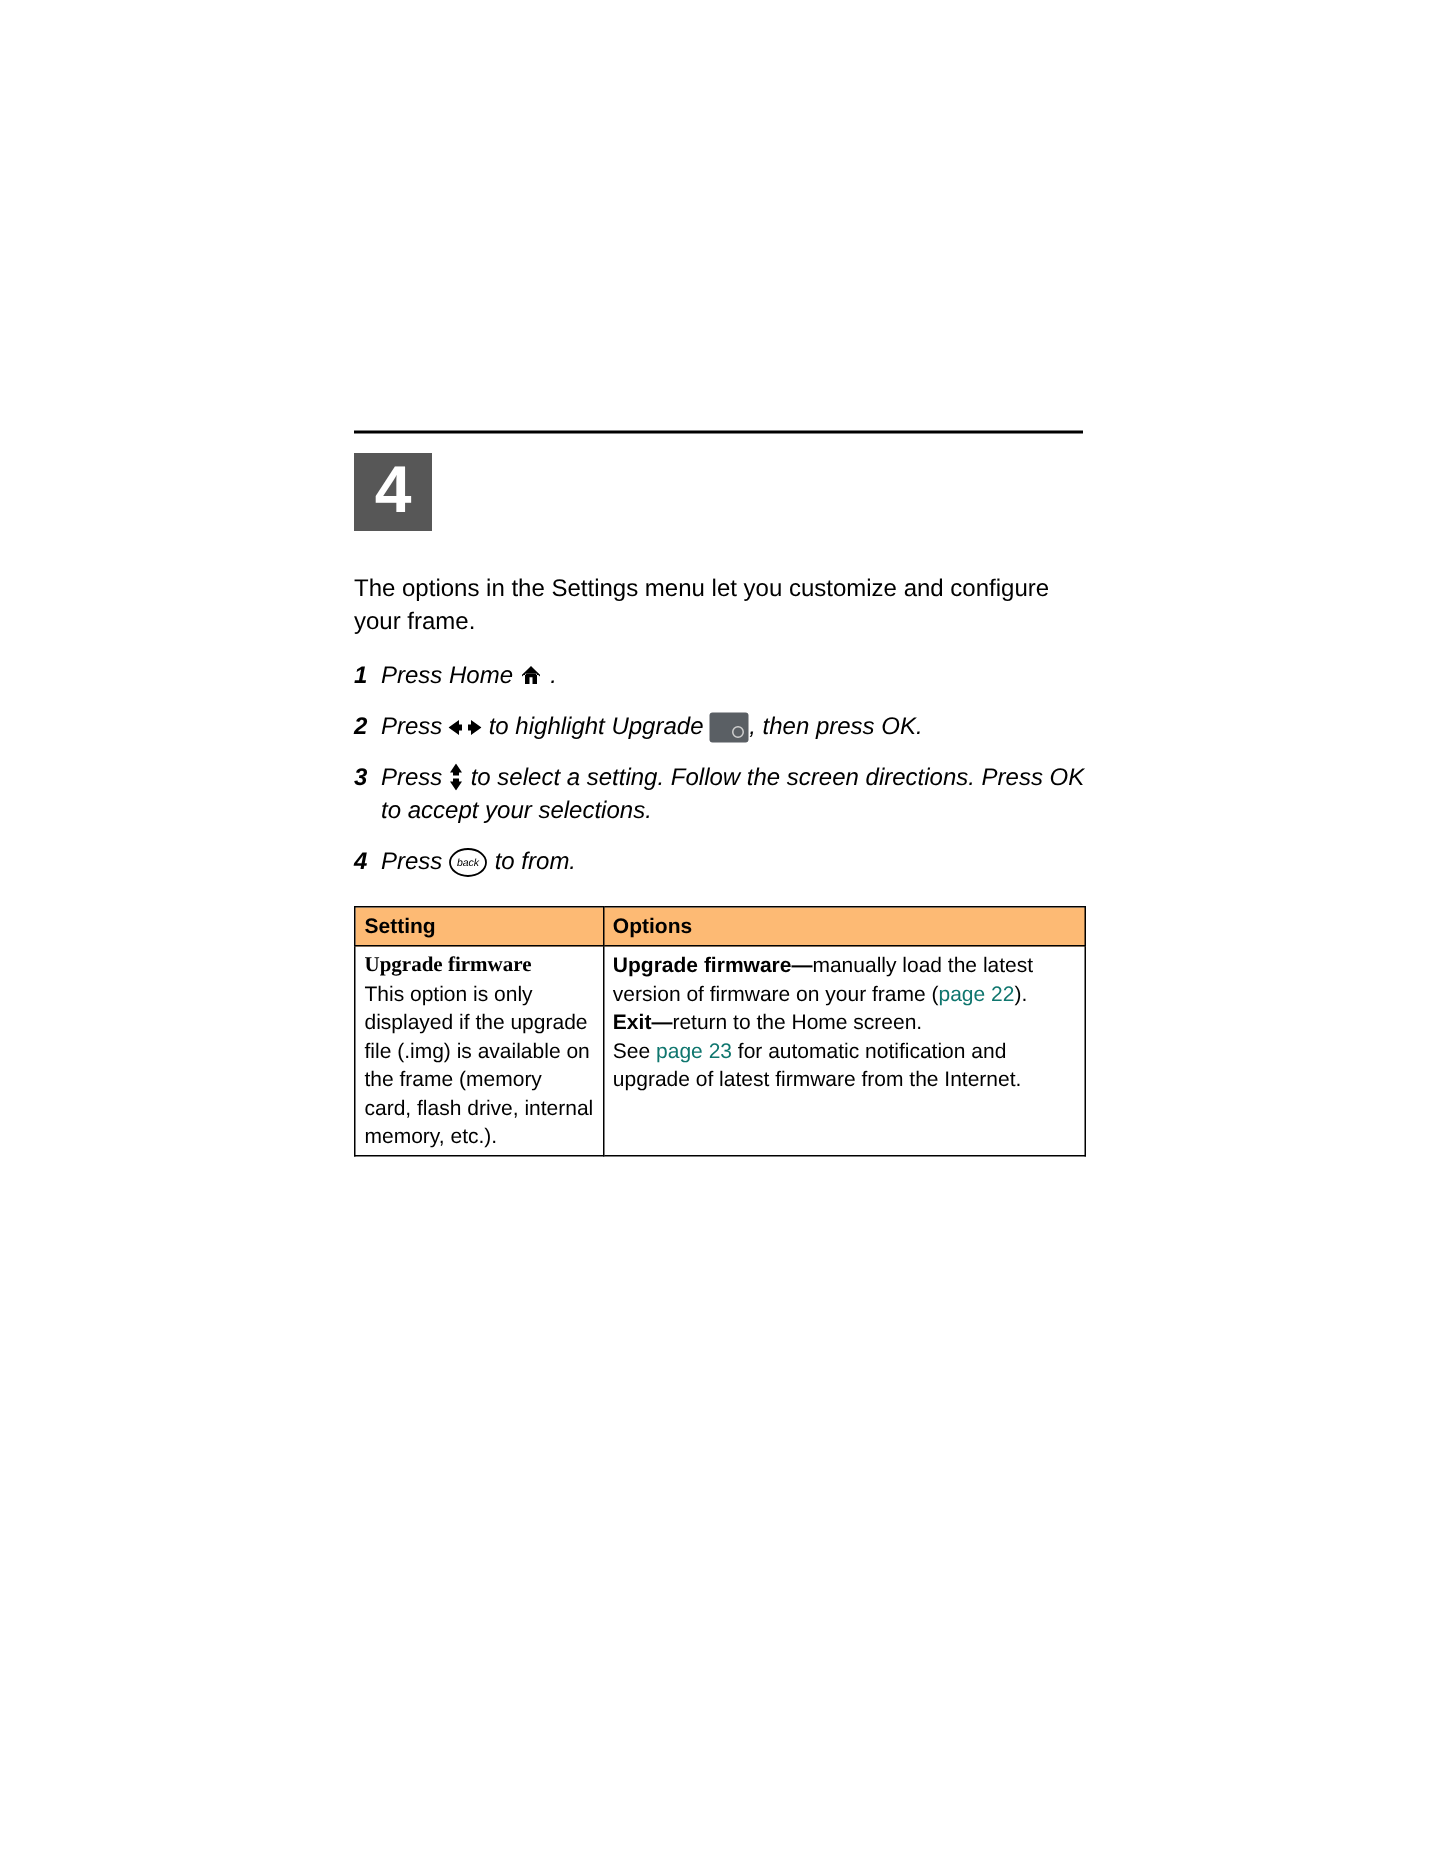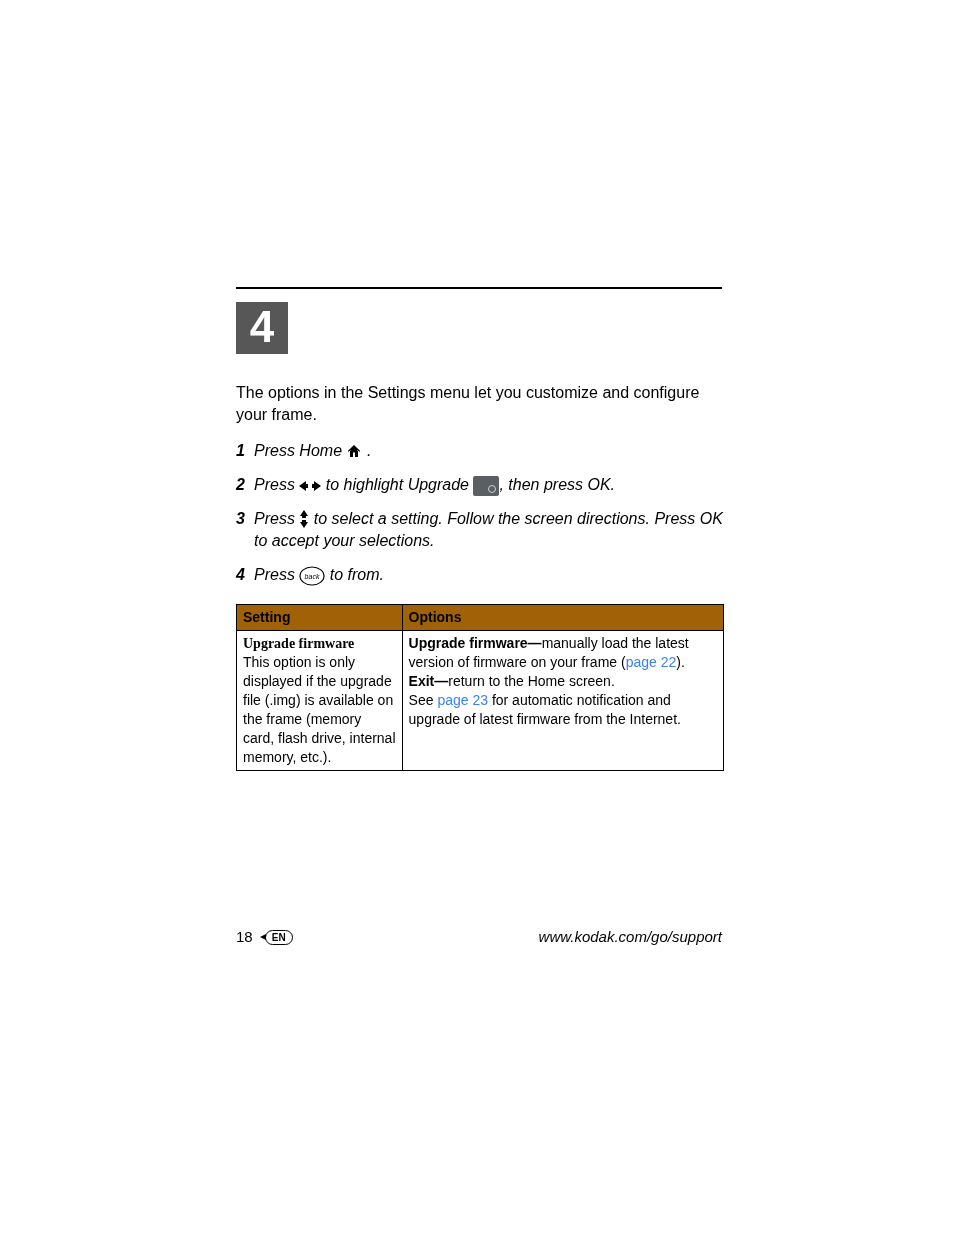--- a/index.html
+++ b/index.html
@@ -131,26 +131,26 @@
     font-size: 14px;
     line-height: 19px;
   }
   table.settings th, table.settings td {
     border: 1px solid #000;
     padding: 3px 6px;
     text-align: left;
     vertical-align: top;
   }
   table.settings th {
-    background: #a16207;
+    background: #fdba74;
     font-weight: 700;
   }
   .setting-name { font-weight: 700; display: block; font-family: Liberation Serif, serif; }
   .opt-bold { font-weight: 700; }
-  .link-blue { color: #3b82f6; }
+  .link-blue { color: #0f766e; }
   .footer {
     position: absolute;
     left: 236px;
     bottom: 290px;
     width: 486px;
     font-size: 15px;
   }
   .footer .pn { display: inline-block; margin-right: 8px; }
   .footer .lang {
     display: inline-block;
@@ -245,18 +245,13 @@
             <span class="opt-bold">Exit—</span><span>return to the Home screen.</span>
           </div>
           <div>
             <span>See </span><span class="link-blue">page 23</span><span> for automatic notification and upgrade of latest firmware from the Internet.</span>
           </div>
         </td>
       </tr>
     </tbody>
   </table>
 
-  <div class="footer">
-    <span class="pn">18</span>
-    <span class="lang">EN</span>
-    <span class="url">www.kodak.com/go/support</span>
-  </div>
 </div>
 
 </body></html>

